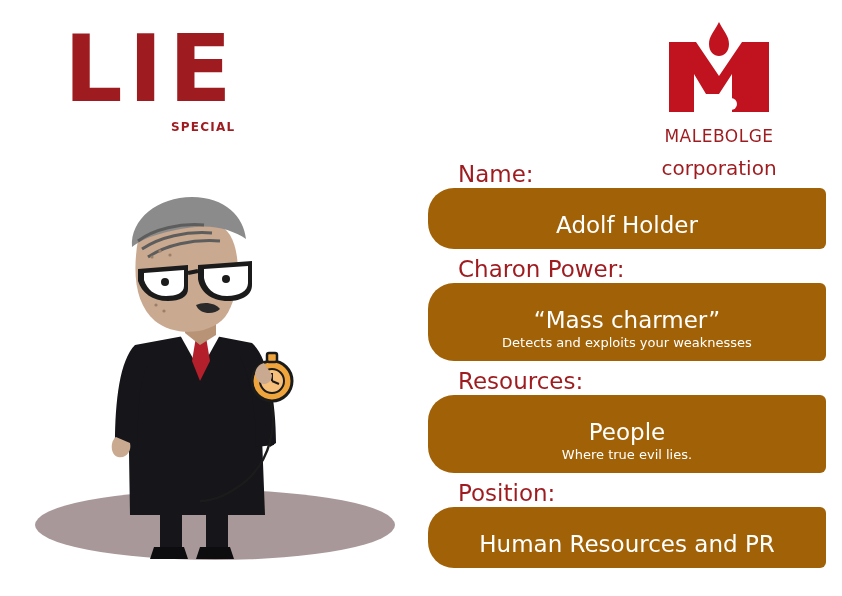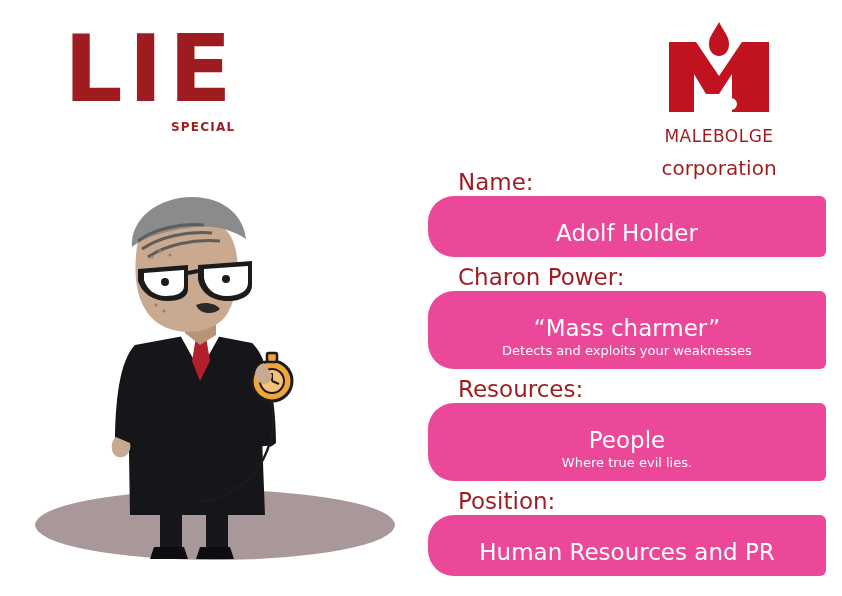--- a/index.html
+++ b/index.html
@@ -94,35 +94,35 @@
     left: 20px;
     top: 185px;
     width: 400px;
     height: 390px;
   }
 
   
   .info-panel {
     position: absolute;
     left: 428px;
-    top: 168px;
+    top: 160px;
     width: 398px;
   }
   .field {
     margin-bottom: 6px;
   }
   .field-label {
     color: #9e1b1f;
     font-size: 23px;
     line-height: 28px;
     font-family: "DejaVu Sans", sans-serif;
     padding-left: 30px;
   }
   .field-bar {
-    background: #ec4899;
+    background: #a16207;
     border-radius: 26px 6px 6px 26px;
     color: #ffffff;
     text-align: center;
     padding: 24px 16px 10px 16px;
     box-sizing: border-box;
     min-height: 56px;
     display: flex;
     flex-direction: column;
     justify-content: center;
     align-items: center;

